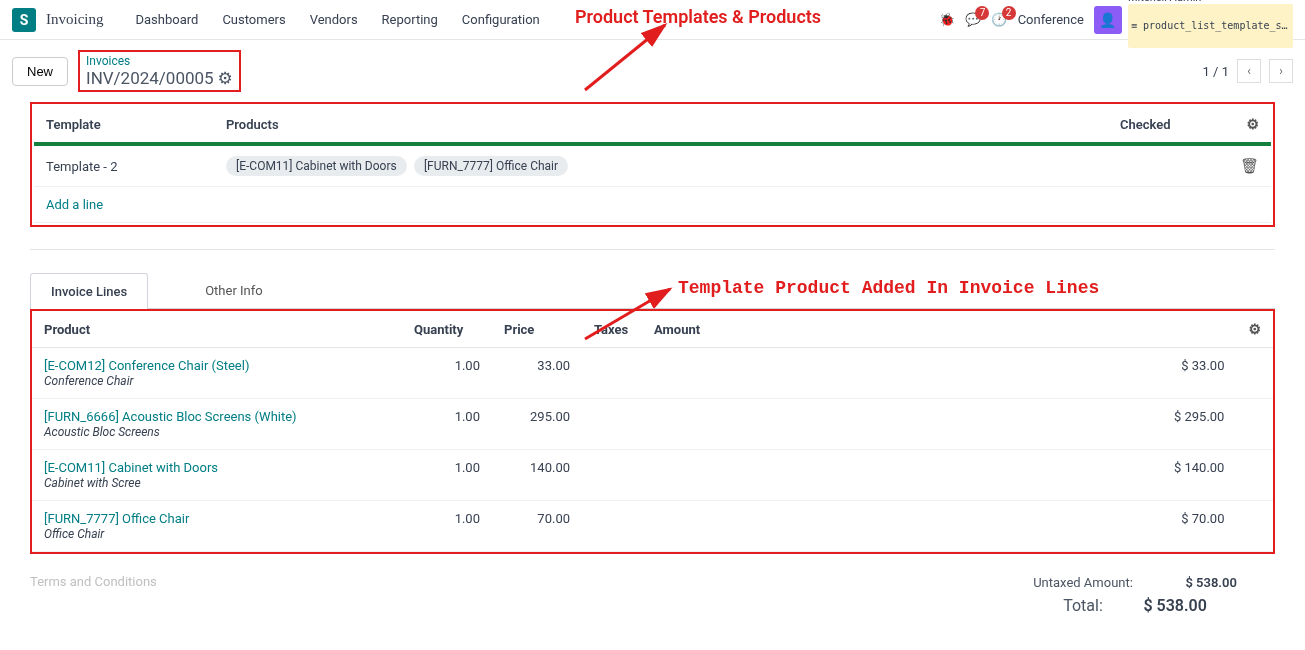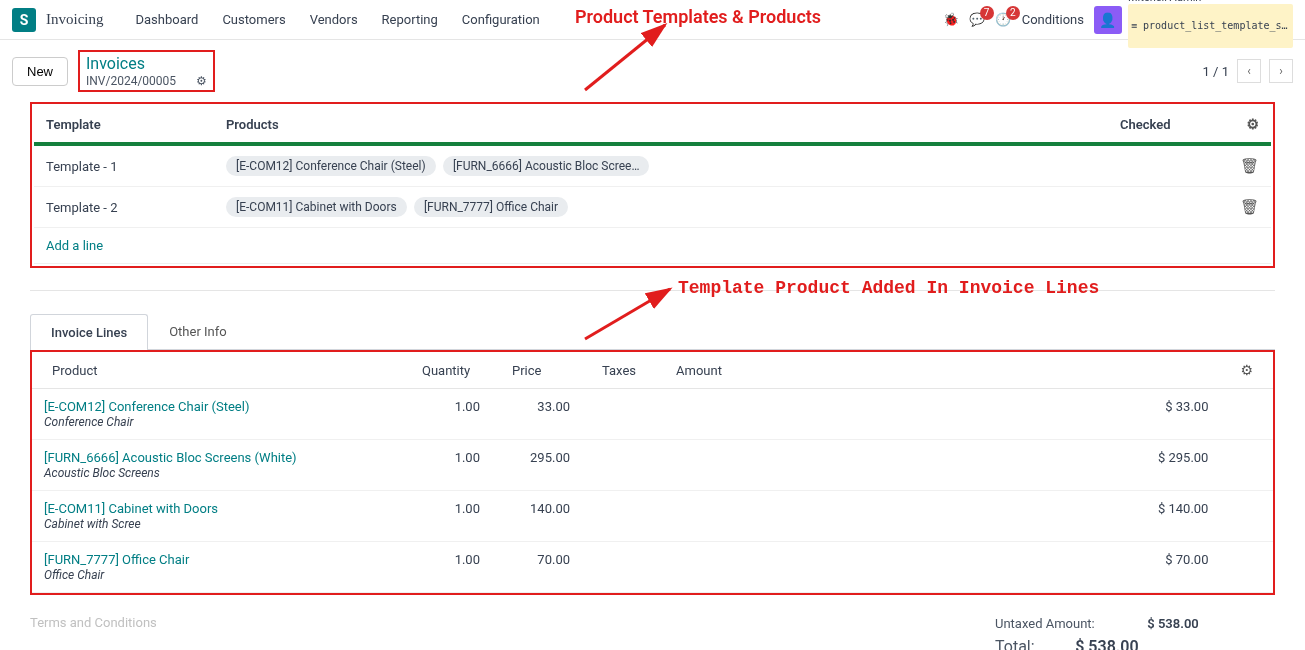--- a/index.html
+++ b/index.html
@@ -16,57 +16,57 @@
 .badge { position: absolute; top: -6px; right: -8px; background: #d63737; color: #fff; border-radius: 9px; font-size: 10px; padding: 0 4px; min-width: 14px; height: 14px; line-height: 14px; text-align: center; }
 .avatar { width: 28px; height: 28px; border-radius: 3px; background: #8b5cf6; display: flex; align-items: center; justify-content: center; font-size: 14px; }
 .user-block { display: flex; align-items: center; gap: 6px; }
 .user-texts { display: flex; flex-direction: column; font-size: 11px; line-height: 12px; }
 .db-pill { background: #fef3c7; padding: 16px 3px; border-radius: 2px; font-family: monospace; font-size: 10px; white-space: nowrap; overflow: hidden; text-overflow: ellipsis; max-width: 165px; }
 
 
 .breadcrumb-row { display: flex; align-items: center; padding: 10px 12px; }
 .new-btn { border: 1px solid #ccc; background: #fff; padding: 6px 14px; border-radius: 4px; font-size: 13px; cursor: pointer; margin-right: 10px; }
 .bc-box { border: 2px solid #e11d1d; padding: 2px 6px; }
-.bc-link { color: #017e84; font-size: 16px; display: block; cursor: pointer; }
-.bc-current { font-size: 12px; color: #4b5563; display: inline-flex; align-items: center; gap: 20px; }
+.bc-link { color: #017e84; font-size: 12px; display: block; cursor: pointer; }
+.bc-current { font-size: 17px; color: #4b5563; display: inline-flex; align-items: center; gap: 4px; }
 .pager-row { margin-left: auto; display: flex; align-items: center; gap: 8px; }
 .pager-btn { width: 24px; height: 24px; border: 1px solid #ddd; background: #fff; display: flex; align-items: center; justify-content: center; cursor: pointer; font-size: 12px; color: #666; }
 
 
 .content { padding: 0 30px; }
 
 
 .red-box { border: 2px solid #e11d1d; padding: 2px; }
 .tmpl-table { width: 100%; border-collapse: collapse; }
 .tmpl-table th { text-align: left; padding: 10px 12px; font-weight: 600; border-bottom: 4px solid #15803d; font-size: 13px; }
 .tmpl-table td { padding: 10px 12px; border-bottom: 1px solid #f0f0f0; vertical-align: middle; }
 .chip { display: inline-block; background: #e9ecef; border-radius: 12px; padding: 3px 10px; font-size: 12px; color: #374151; margin-right: 4px; }
 .add-line { color: #017e84; cursor: pointer; }
 .trash { color: #555; cursor: pointer; font-size: 15px; }
 .sliders { color: #555; cursor: pointer; font-size: 14px; }
 
 
-.tabs { display: flex; border-bottom: 1px solid #d1d5db; margin-top: 20px; }
+.tabs { display: flex; border-bottom: 1px solid #d1d5db; margin-top: 20px; gap: 36px; }
 .tab { padding: 10px 20px; cursor: pointer; border: 1px solid transparent; border-bottom: none; position: relative; color: #555; }
 .tab.active { border-color: #d1d5db; background: #fff; top: 1px; font-weight: 500; color: #374151; border-radius: 3px 3px 0 0; }
 
 
 .lines-box { border: 2px solid #e11d1d; }
 .lines-table { width: 100%; border-collapse: collapse; }
-.lines-table th { text-align: left; padding: 10px 20px; border-bottom: 1px solid #e5e5e5; font-weight: 400; font-size: 13px; }
+.lines-table th { text-align: left; padding: 10px 12px; border-bottom: 1px solid #e5e5e5; font-weight: 700; font-size: 13px; }
 .lines-table td { padding: 10px 12px; border-bottom: 1px solid #f0f0f0; vertical-align: top; }
 .prod-link { color: #017e84; display: block; cursor: pointer; }
 .prod-desc { font-style: italic; color: #374151; font-size: 12px; margin-top: 15px; }
 .num { text-align: right; }
 .amount-col { text-align: right; }
 
 
 .terms { color: #c0c0c0; padding: 20px 0; font-size: 13px; }
 .totals { margin-left: auto; text-align: right; padding: 12px 0; margin-top: 6px; width: 280px; float: right; }
-.totals-row { display: flex; justify-content: flex-start; gap: 24px; padding: 3px 0; }
+.totals-row { display: flex; justify-content: center; gap: 24px; padding: 3px 0; }
 .totals-label { color: #4b5563; }
 .totals-val { font-weight: 600; min-width: 80px; }
 .totals-row.big { font-size: 16px; }
 
 hr.sep { border: none; border-top: 1px solid #e5e5e5; margin: 22px 0; }
 
 
 .anno { position: absolute; color: #e11d1d; font-weight: 600; font-size: 18px; pointer-events: none; }
 .arrow-svg { position: absolute; pointer-events: none; }
 .foot-flex { display: flex; align-items: flex-start; }
@@ -84,21 +84,21 @@
   <div class="nav-item">Configuration</div>
   <div class="nav-spacer"></div>
   <div class="nav-right">
     <span>🐞</span>
     <span class="badge-icon">
       💬<span class="badge">7</span>
     </span>
     <span class="badge-icon">
       🕐<span class="badge">2</span>
     </span>
-    <span>Conditions</span>
+    <span>Conference</span>
     <div class="user-block">
       <div class="avatar">👤</div>
       <div class="user-texts">
         <span>Mitchell Admin</span>
         <span class="db-pill">≡ <span>product_list_template_sa…</span></span>
       </div>
     </div>
   </div>
 </div>
 
@@ -134,29 +134,20 @@
 <table class="tmpl-table">
   <thead>
     <tr>
       <th style="width:180px;">Template</th>
       <th>Products</th>
       <th style="width:120px;">Checked</th>
       <th style="width:40px; text-align:right;"><span class="sliders">⚙</span></th>
     </tr>
   </thead>
   <tbody>
-    <tr>
-      <td>Template - 1</td>
-      <td>
-        <span class="chip">[E-COM12] Conference Chair (Steel)</span>
-        <span class="chip">[FURN_6666] Acoustic Bloc Scree…</span>
-      </td>
-      <td></td>
-      <td style="text-align:right;"><span class="trash">🗑</span></td>
-    </tr>
     <tr>
       <td>Template - 2</td>
       <td>
         <span class="chip">[E-COM11] Cabinet with Doors</span>
         <span class="chip">[FURN_7777] Office Chair</span>
       </td>
       <td></td>
       <td style="text-align:right;"><span class="trash">🗑</span></td>
     </tr>
     <tr>

